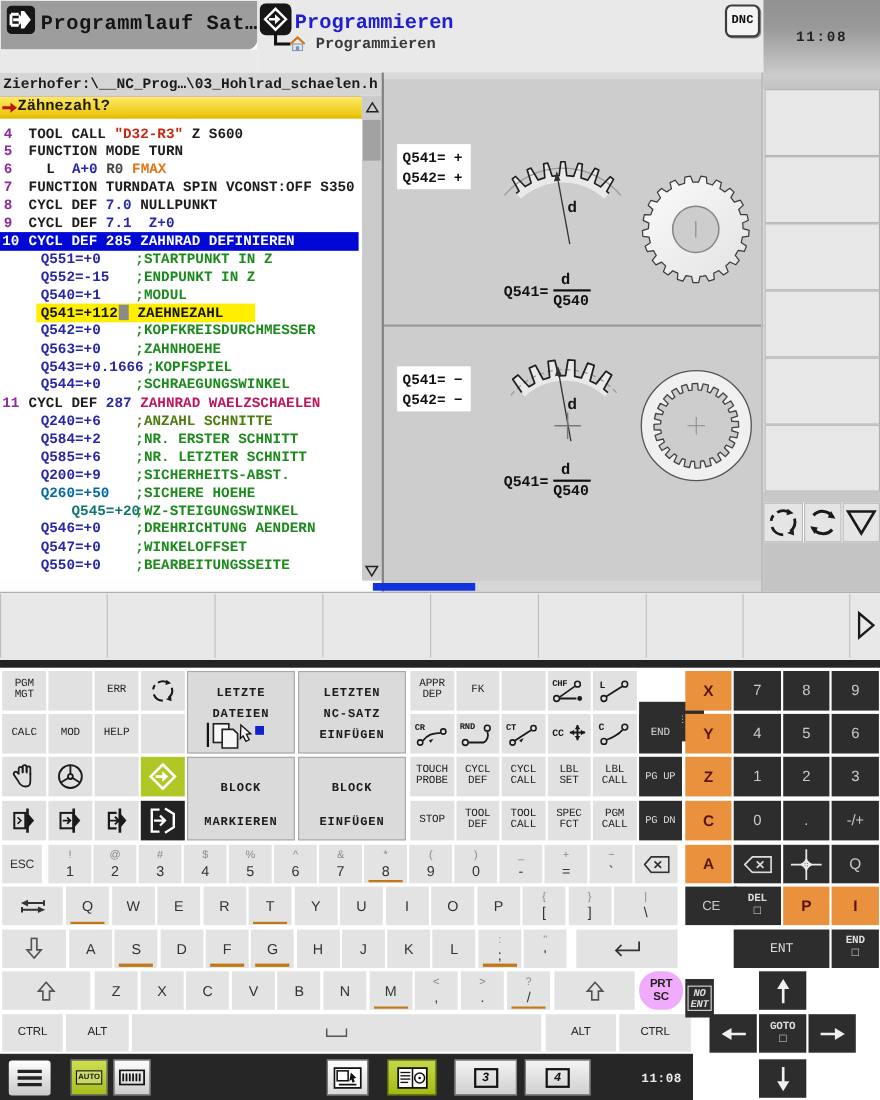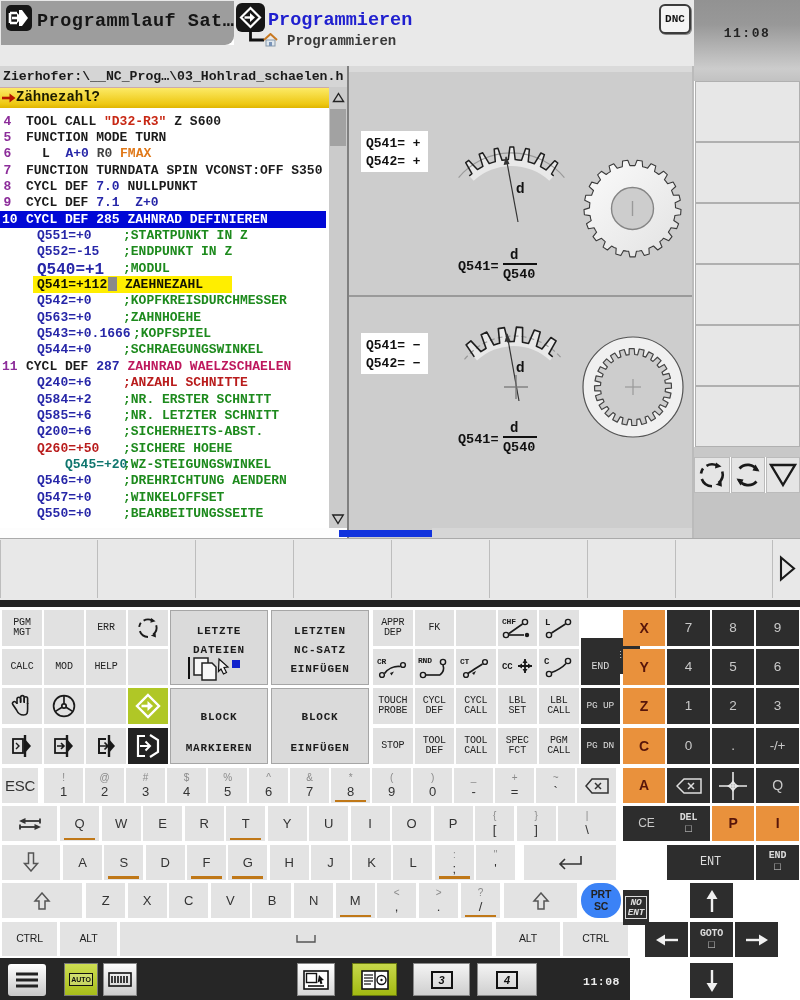--- a/index.html
+++ b/index.html
@@ -102,45 +102,45 @@
 <div class="abs mono" style="left:26px;top:178.9px;font-size:13px;font-weight:bold;white-space:pre;"><span style="color:#1c1c1c;">CYCL DEF </span><span style="color:#2727a8;">7.0</span><span style="color:#1c1c1c;"> NULLPUNKT</span></div>
 <div class="abs mono" style="left:3.5px;top:195.2px;font-size:13px;font-weight:bold;color:#8c2d9a;white-space:pre;">9</div>
 <div class="abs mono" style="left:26px;top:195.2px;font-size:13px;font-weight:bold;white-space:pre;"><span style="color:#1c1c1c;">CYCL DEF </span><span style="color:#2727a8;">7.1</span><span style="color:#1c1c1c;">  </span><span style="color:#2727a8;">Z+0</span></div>
 <div class="abs" style="left:0;top:210.6px;width:326px;height:17.4px;background:#0008d6;"></div>
 <div class="abs mono" style="left:2px;top:211.6px;font-size:13px;font-weight:bold;color:#fff;white-space:pre;">10</div>
 <div class="abs mono" style="left:26px;top:211.6px;font-size:13px;font-weight:bold;white-space:pre;"><span style="color:#fff;">CYCL DEF 285 ZAHNRAD DEFINIEREN</span></div>
 <div class="abs mono" style="left:37px;top:228.0px;font-size:13px;font-weight:bold;white-space:pre;"><span style="color:#2727a8;">Q551=+0</span></div>
 <div class="abs mono" style="left:123px;top:228.0px;font-size:13px;font-weight:bold;white-space:pre;"><span style="color:#1d8a1d;">;STARTPUNKT IN Z</span></div>
 <div class="abs mono" style="left:37px;top:244.3px;font-size:13px;font-weight:bold;white-space:pre;"><span style="color:#2727a8;">Q552=-15</span></div>
 <div class="abs mono" style="left:123px;top:244.3px;font-size:13px;font-weight:bold;white-space:pre;"><span style="color:#1d8a1d;">;ENDPUNKT IN Z</span></div>
-<div class="abs mono" style="left:37px;top:260.6px;font-size:16px;font-weight:bold;white-space:pre;"><span style="color:#2727a8;">Q540=+1</span></div>
+<div class="abs mono" style="left:37px;top:260.6px;font-size:13px;font-weight:bold;white-space:pre;"><span style="color:#2727a8;">Q540=+1</span></div>
 <div class="abs mono" style="left:123px;top:260.6px;font-size:13px;font-weight:bold;white-space:pre;"><span style="color:#1d8a1d;">;MODUL</span></div>
 <div class="abs" style="left:33px;top:276.0px;width:199px;height:17.4px;background:#ffee00;"></div>
 <div class="abs mono" style="left:37px;top:277.0px;font-size:13px;font-weight:bold;color:#141400;white-space:pre;">Q541=+112</div>
 <div class="abs" style="left:107.5px;top:277.0px;width:9px;height:14px;background:#8a8a8a;"></div>
 <div class="abs mono" style="left:125px;top:277.0px;font-size:13px;font-weight:bold;color:#141400;white-space:pre;">ZAEHNEZAHL</div>
 <div class="abs mono" style="left:37px;top:293.4px;font-size:13px;font-weight:bold;white-space:pre;"><span style="color:#2727a8;">Q542=+0</span></div>
 <div class="abs mono" style="left:123px;top:293.4px;font-size:13px;font-weight:bold;white-space:pre;"><span style="color:#1d8a1d;">;KOPFKREISDURCHMESSER</span></div>
 <div class="abs mono" style="left:37px;top:309.7px;font-size:13px;font-weight:bold;white-space:pre;"><span style="color:#2727a8;">Q563=+0</span></div>
 <div class="abs mono" style="left:123px;top:309.7px;font-size:13px;font-weight:bold;white-space:pre;"><span style="color:#1d8a1d;">;ZAHNHOEHE</span></div>
 <div class="abs mono" style="left:37px;top:326.1px;font-size:13px;font-weight:bold;white-space:pre;"><span style="color:#2727a8;">Q543=+0.1666</span></div>
 <div class="abs mono" style="left:133px;top:326.1px;font-size:13px;font-weight:bold;white-space:pre;"><span style="color:#1d8a1d;">;KOPFSPIEL</span></div>
 <div class="abs mono" style="left:37px;top:342.4px;font-size:13px;font-weight:bold;white-space:pre;"><span style="color:#2727a8;">Q544=+0</span></div>
 <div class="abs mono" style="left:123px;top:342.4px;font-size:13px;font-weight:bold;white-space:pre;"><span style="color:#1d8a1d;">;SCHRAEGUNGSWINKEL</span></div>
 <div class="abs mono" style="left:2px;top:358.8px;font-size:13px;font-weight:bold;color:#8c2d9a;white-space:pre;">11</div>
 <div class="abs mono" style="left:26px;top:358.8px;font-size:13px;font-weight:bold;white-space:pre;"><span style="color:#1c1c1c;">CYCL DEF </span><span style="color:#2727a8;">287</span><span style="color:#be185d;"> ZAHNRAD WAELZSCHAELEN</span></div>
 <div class="abs mono" style="left:37px;top:375.1px;font-size:13px;font-weight:bold;white-space:pre;"><span style="color:#2727a8;">Q240=+6</span></div>
-<div class="abs mono" style="left:123px;top:375.1px;font-size:13px;font-weight:bold;white-space:pre;"><span style="color:#b91c1c;">;ANZAHL SCHNITTE</span></div>
+<div class="abs mono" style="left:123px;top:375.1px;font-size:13px;font-weight:bold;white-space:pre;"><span style="color:#4d7c0f;">;ANZAHL SCHNITTE</span></div>
 <div class="abs mono" style="left:37px;top:391.5px;font-size:13px;font-weight:bold;white-space:pre;"><span style="color:#2727a8;">Q584=+2</span></div>
 <div class="abs mono" style="left:123px;top:391.5px;font-size:13px;font-weight:bold;white-space:pre;"><span style="color:#1d8a1d;">;NR. ERSTER SCHNITT</span></div>
 <div class="abs mono" style="left:37px;top:407.8px;font-size:13px;font-weight:bold;white-space:pre;"><span style="color:#2727a8;">Q585=+6</span></div>
 <div class="abs mono" style="left:123px;top:407.8px;font-size:13px;font-weight:bold;white-space:pre;"><span style="color:#1d8a1d;">;NR. LETZTER SCHNITT</span></div>
-<div class="abs mono" style="left:37px;top:424.2px;font-size:13px;font-weight:bold;white-space:pre;"><span style="color:#2727a8;">Q200=+6</span></div>
+<div class="abs mono" style="left:37px;top:424.2px;font-size:13px;font-weight:bold;white-space:pre;"><span style="color:#2727a8;">Q200=+9</span></div>
 <div class="abs mono" style="left:123px;top:424.2px;font-size:13px;font-weight:bold;white-space:pre;"><span style="color:#1d8a1d;">;SICHERHEITS-ABST.</span></div>
-<div class="abs mono" style="left:37px;top:440.5px;font-size:13px;font-weight:bold;white-space:pre;"><span style="color:#b91c1c;font-family:Liberation Mono, monospace;">Q260=+50</span></div>
+<div class="abs mono" style="left:37px;top:440.5px;font-size:13px;font-weight:bold;white-space:pre;"><span style="color:#0369a1;font-family:Liberation Mono, monospace;">Q260=+50</span></div>
 <div class="abs mono" style="left:123px;top:440.5px;font-size:13px;font-weight:bold;white-space:pre;"><span style="color:#1d8a1d;">;SICHERE HOEHE</span></div>
 <div class="abs mono" style="left:37px;top:456.9px;font-size:13px;font-weight:bold;white-space:pre;"><span style="color:#0f766e;margin-left:28px;">Q545=+20</span></div>
 <div class="abs mono" style="left:123px;top:456.9px;font-size:13px;font-weight:bold;white-space:pre;"><span style="color:#1d8a1d;">;WZ-STEIGUNGSWINKEL</span></div>
 <div class="abs mono" style="left:37px;top:473.2px;font-size:13px;font-weight:bold;white-space:pre;"><span style="color:#2727a8;">Q546=+0</span></div>
 <div class="abs mono" style="left:123px;top:473.2px;font-size:13px;font-weight:bold;white-space:pre;"><span style="color:#1d8a1d;">;DREHRICHTUNG AENDERN</span></div>
 <div class="abs mono" style="left:37px;top:489.6px;font-size:13px;font-weight:bold;white-space:pre;"><span style="color:#2727a8;">Q547=+0</span></div>
 <div class="abs mono" style="left:123px;top:489.6px;font-size:13px;font-weight:bold;white-space:pre;"><span style="color:#1d8a1d;">;WINKELOFFSET</span></div>
 <div class="abs mono" style="left:37px;top:505.9px;font-size:13px;font-weight:bold;white-space:pre;"><span style="color:#2727a8;">Q550=+0</span></div>
 <div class="abs mono" style="left:123px;top:505.9px;font-size:13px;font-weight:bold;white-space:pre;"><span style="color:#1d8a1d;">;BEARBEITUNGSSEITE</span></div>
 <div class="abs" style="left:0;top:528px;width:347px;height:10px;background:#fdfdfd;"></div>
@@ -398,21 +398,21 @@
 <div class="key dark" style="left:712px;top:649px;width:42px;height:36px;font-size:13.5px;line-height:1.05;font-family:'Liberation Sans',sans-serif;font-weight:normal;color:#c9c9c9;">5</div>
 <div class="key dark" style="left:756px;top:649px;width:43px;height:36px;font-size:13.5px;line-height:1.05;font-family:'Liberation Sans',sans-serif;font-weight:normal;color:#c9c9c9;">6</div>
 <div class="key orange" style="left:623px;top:688px;width:42px;height:36px;font-size:14px;line-height:1.05;">Z</div>
 <div class="key dark" style="left:667px;top:688px;width:43px;height:36px;font-size:13.5px;line-height:1.05;font-family:'Liberation Sans',sans-serif;font-weight:normal;color:#c9c9c9;">1</div>
 <div class="key dark" style="left:712px;top:688px;width:42px;height:36px;font-size:13.5px;line-height:1.05;font-family:'Liberation Sans',sans-serif;font-weight:normal;color:#c9c9c9;">2</div>
 <div class="key dark" style="left:756px;top:688px;width:43px;height:36px;font-size:13.5px;line-height:1.05;font-family:'Liberation Sans',sans-serif;font-weight:normal;color:#c9c9c9;">3</div>
 <div class="key orange" style="left:623px;top:728px;width:42px;height:36px;font-size:14px;line-height:1.05;">C</div>
 <div class="key dark" style="left:667px;top:728px;width:43px;height:36px;font-size:13.5px;line-height:1.05;font-family:'Liberation Sans',sans-serif;font-weight:normal;color:#c9c9c9;">0</div>
 <div class="key dark" style="left:712px;top:728px;width:42px;height:36px;font-size:13.5px;line-height:1.05;font-family:'Liberation Sans',sans-serif;font-weight:normal;color:#c9c9c9;">.</div>
 <div class="key dark" style="left:756px;top:728px;width:43px;height:36px;font-size:13.5px;line-height:1.05;font-family:'Liberation Sans',sans-serif;font-weight:normal;color:#c9c9c9;">-/+</div>
-<div class="key lkey" style="left:2px;top:768px;width:36px;height:35px;font-size:15px;position:absolute;">
+<div class="key lkey" style="left:2px;top:768px;width:36px;height:35px;font-size:11px;position:absolute;">
     <span>ESC</span>
   </div>
 <div class="key lkey" style="left:44px;top:768px;width:39px;height:35px;font-size:13px;position:absolute;">
     <div style="line-height:1;">
       <div style="color:#8a8a8a;font-size:10px;height:12px;">!</div>
       <div style="font-size:13px;">1</div>
     </div>
   </div>
 <div class="key lkey" style="left:85px;top:768px;width:39px;height:35px;font-size:13px;position:absolute;">
     <div style="line-height:1;">
@@ -652,21 +652,21 @@
       <div style="color:#8a8a8a;font-size:10px;height:12px;">?</div>
       <div style="font-size:13px;">/</div>
     </div>
     <div style="position:absolute;left:4px;right:4px;bottom:1px;height:2.5px;background:#c07818;"></div>
   </div>
 <div class="key lkey" style="left:504px;top:883px;width:73px;height:35px;">
 <svg width="18" height="18" viewBox="0 0 18 18">
       <path d="M9 1 L16 9 L12 9 L12 17 L6 17 L6 9 L2 9 Z" fill="none" stroke="#555" stroke-width="1.5"></path>
     </svg>
   </div>
-<div class="key" style="left:581px;top:883px;width:40px;height:35px;font-size:10.5px;line-height:1.05;background:#3b82f6;font-family:'Liberation Sans';font-weight:bold;border-radius:17px;">PRT<br>SC</div>
+<div class="key" style="left:581px;top:883px;width:40px;height:35px;font-size:10.5px;line-height:1.05;background:#f0abfc;font-family:'Liberation Sans';font-weight:bold;border-radius:17px;">PRT<br>SC</div>
 <div class="key lkey" style="left:2px;top:922px;width:55px;height:34px;font-size:10.5px;line-height:1.05;font-weight:normal;color:#222;">CTRL</div>
 <div class="key lkey" style="left:60px;top:922px;width:57px;height:34px;font-size:10.5px;line-height:1.05;font-weight:normal;color:#222;">ALT</div>
 <div class="key lkey" style="left:120px;top:922px;width:372px;height:34px;">
 <svg width="20" height="10" viewBox="0 0 20 10">
       <path d="M1 1 L1 8 L19 8 L19 1" stroke="#555" stroke-width="1.4" fill="none"></path>
     </svg>
   </div>
 <div class="key lkey" style="left:496px;top:922px;width:64px;height:34px;font-size:10.5px;line-height:1.05;font-weight:normal;color:#222;">ALT</div>
 <div class="key lkey" style="left:563px;top:922px;width:65px;height:34px;font-size:10.5px;line-height:1.05;font-weight:normal;color:#222;">CTRL</div>
 <div class="key orange" style="left:623px;top:768px;width:42px;height:35px;font-size:14px;line-height:1.05;">A</div>

